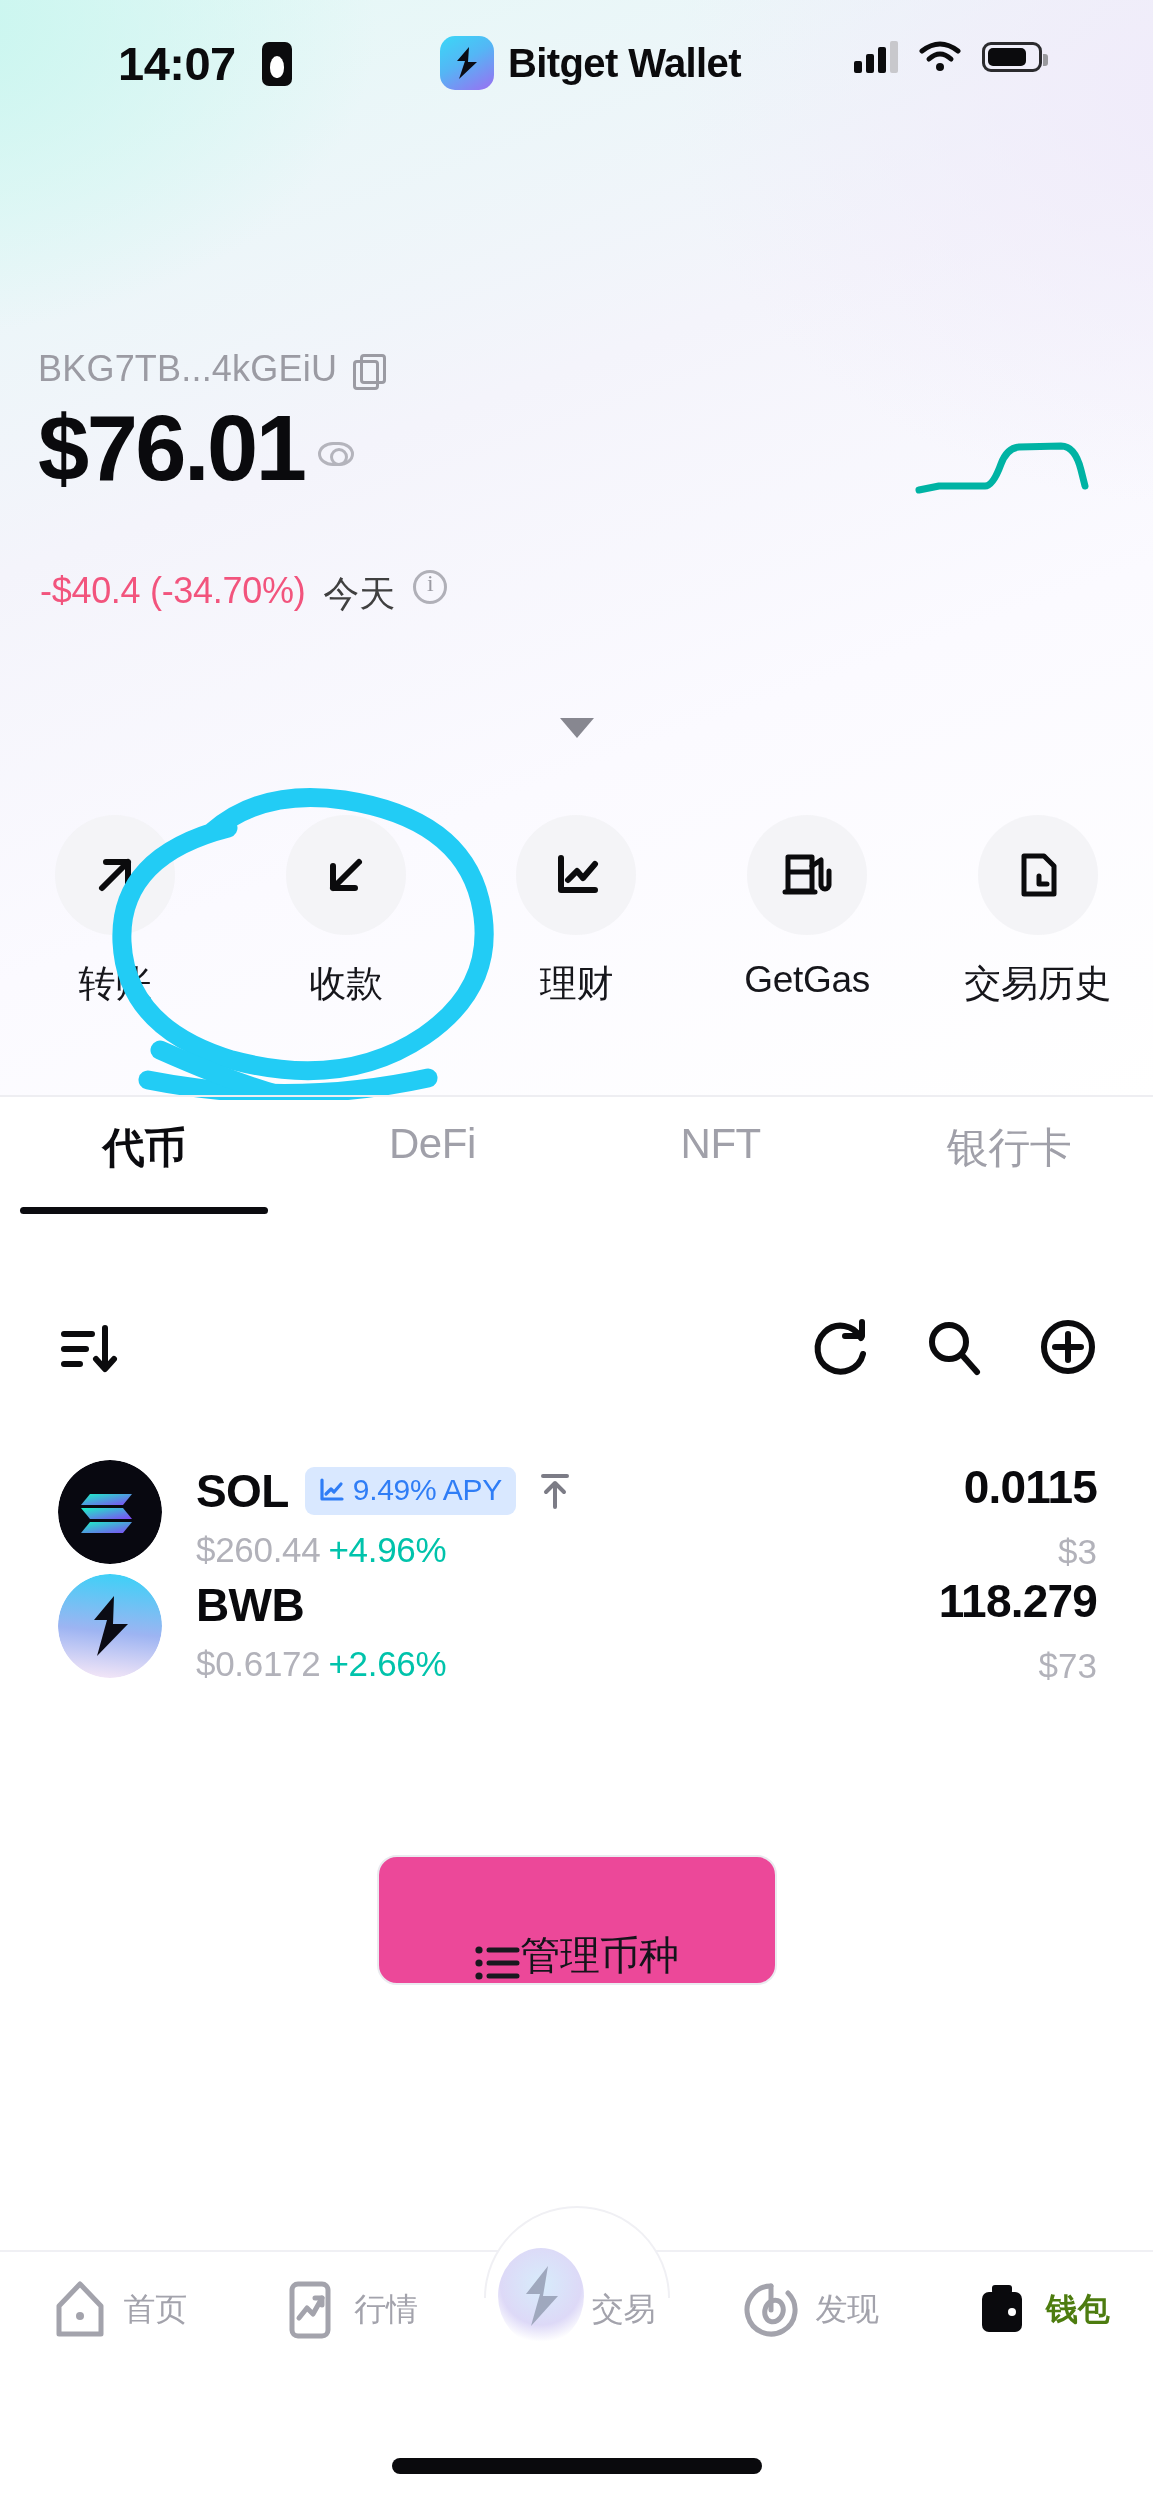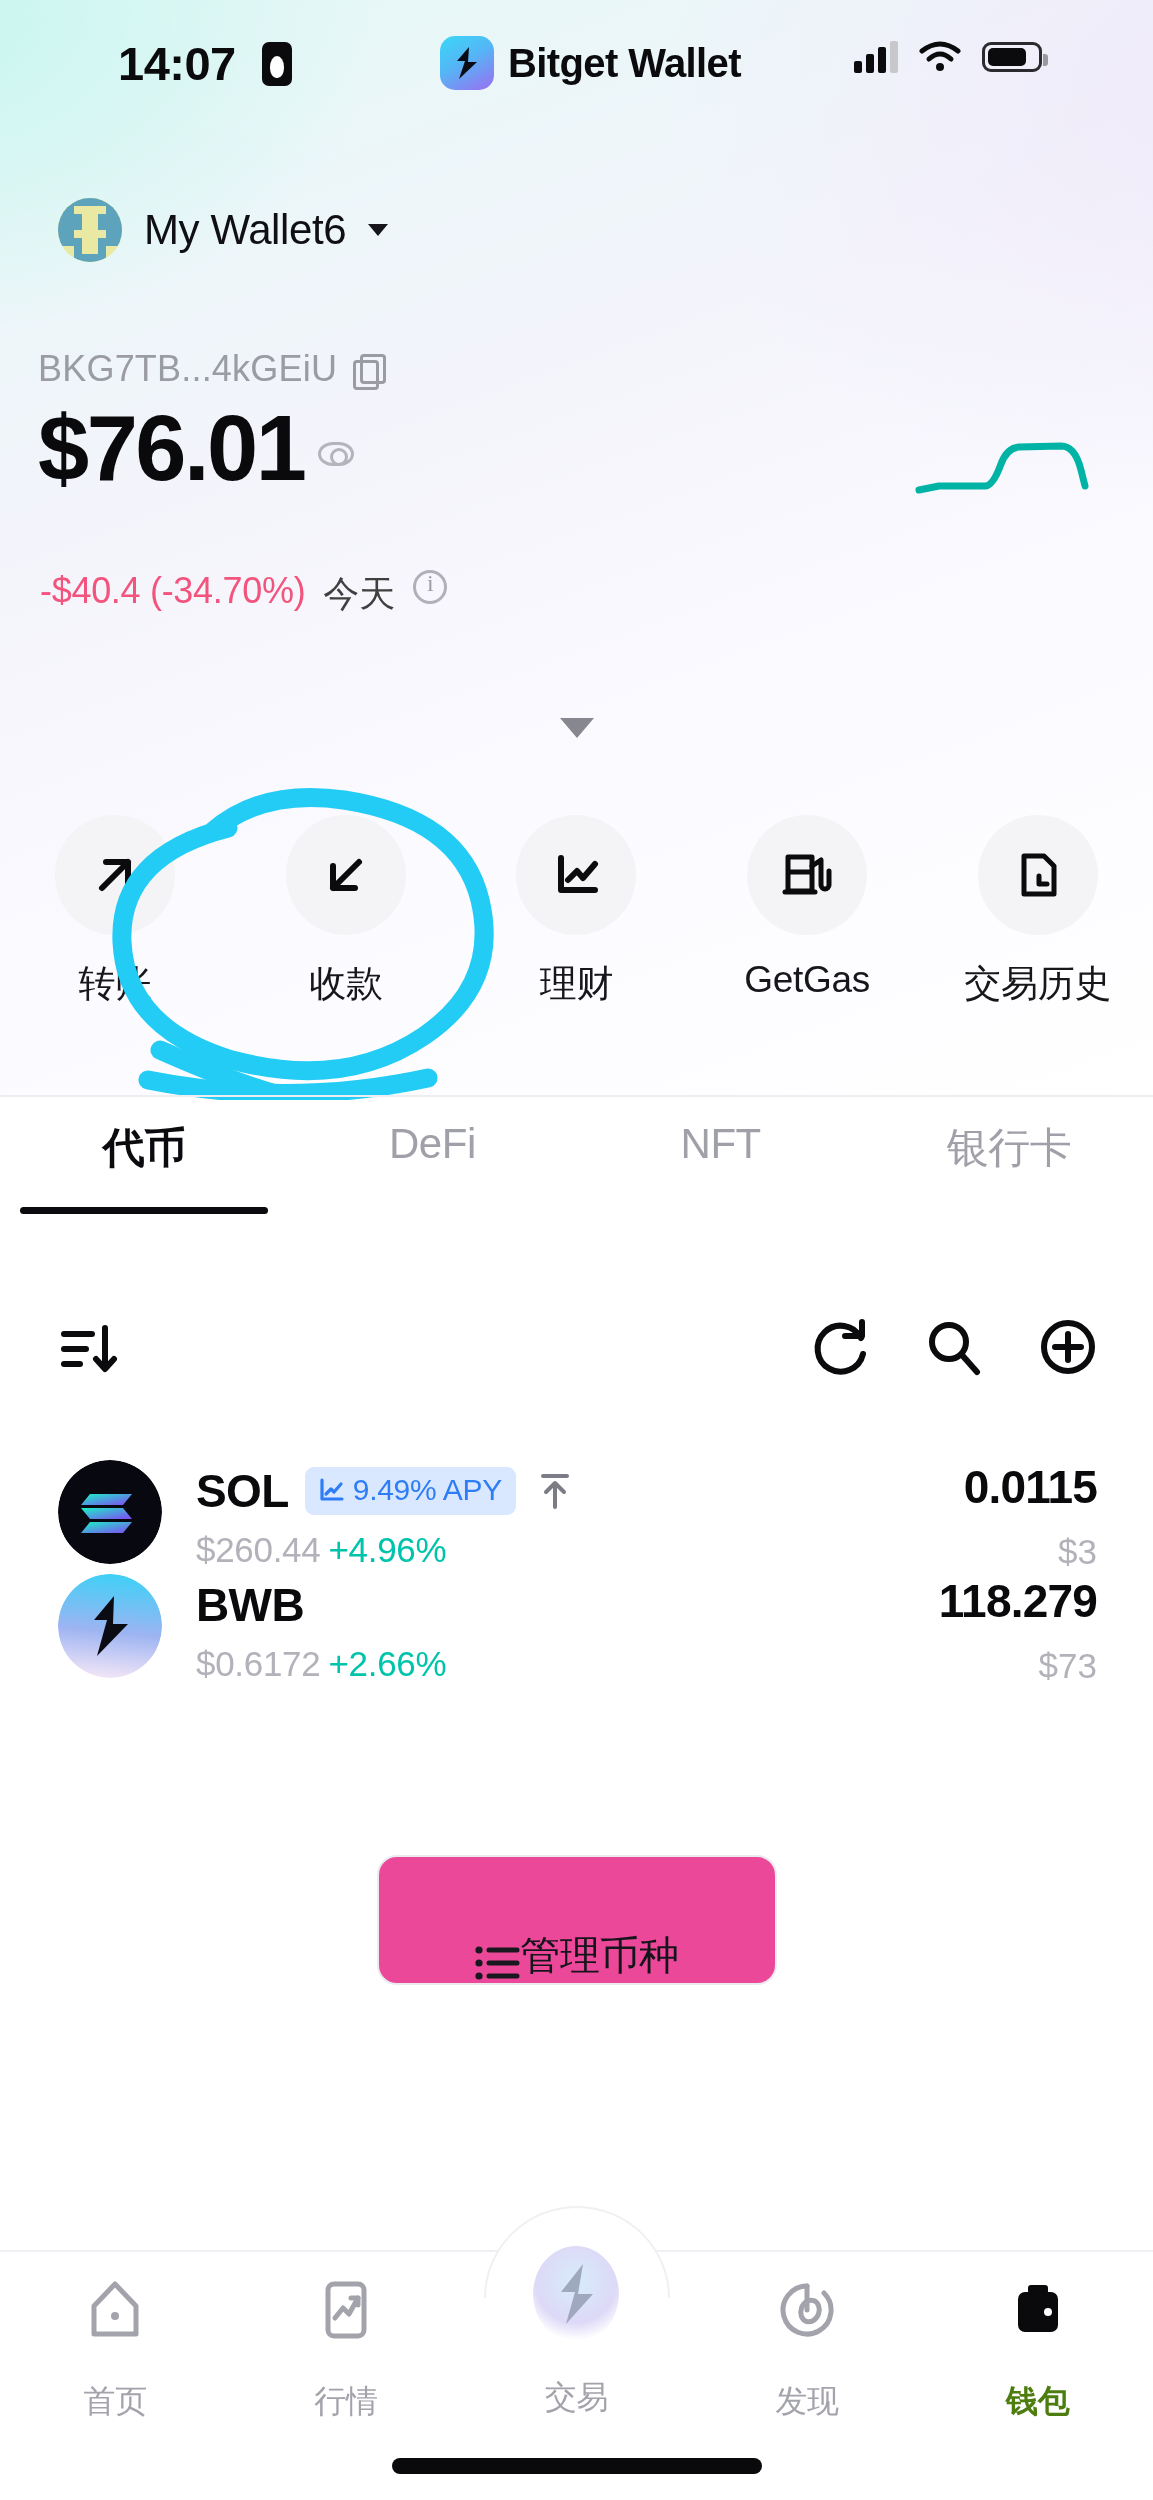--- a/index.html
+++ b/index.html
@@ -143,21 +143,21 @@
 
   
   .bottomnav {
     position:absolute; left:0; bottom:0; width:1153px; height:250px;
     background:#fff; border-top:2px solid #f0f0f4;
   }
   .nav-notch { position:absolute; left:50%; top:-46px; transform:translateX(-50%);
     width:186px; height:92px; background:#fff; border-radius:50% 50% 0 0 / 100% 100% 0 0;
     border-top:2px solid #f0f0f4; border-left:2px solid #f0f0f4; border-right:2px solid #f0f0f4; }
   .nav-items { position:absolute; left:0; top:22px; width:1153px; display:flex; }
-  .nav-item { flex:1; display:flex; flex-direction:column; align-items:center; gap:34px; }
+  .nav-item { flex:1; display:flex; flex-direction:row; align-items:center; gap:8px;justify-content:center; }
   .nav-label { font-size:32px; color:#a3a3ac; letter-spacing:-0.3px; }
   .nav-item.active .nav-label { color:#4d7c0f; font-weight:700; }
   .nav-ic { width:72px; height:72px; display:flex; align-items:center; justify-content:center; }
   .nav-center-glow {
     width:86px; height:96px; border-radius:50%;
     background:radial-gradient(circle at 50% 38%, #d7ecfb 0%, #ddd9f7 55%, rgba(255,255,255,0) 78%);
     display:flex; align-items:center; justify-content:center; margin-top:-28px;
   }
   .home-bar { position:absolute; left:50%; transform:translateX(-50%); bottom:26px;
     width:370px; height:16px; background:#0a0a0d; border-radius:10px; }
@@ -193,41 +193,20 @@
         <path d="M4 11 Q22 -3 40 11" stroke="#0b0b0d" stroke-width="5" fill="none" stroke-linecap="round"></path>
         <path d="M11 19 Q22 9 33 19" stroke="#0b0b0d" stroke-width="5" fill="none" stroke-linecap="round"></path>
         <circle cx="22" cy="27" r="4" fill="#0b0b0d"></circle>
       </svg>
       <div class="batt">
           <i></i>
         </div>
     </div>
   </div>
 
-  <div class="wallet-row">
-    <div class="avatar">
-      <svg width="64" height="64" viewBox="0 0 8 8">
-        <rect width="8" height="8" fill="#e9e9a4"></rect>
-        <rect x="1" y="0" width="6" height="1" fill="#5ca3bb"></rect>
-        <rect x="0" y="1" width="2" height="1" fill="#5ca3bb"></rect>
-        <rect x="6" y="1" width="2" height="1" fill="#5ca3bb"></rect>
-        <rect x="0" y="2" width="3" height="2" fill="#5ca3bb"></rect>
-        <rect x="5" y="2" width="3" height="2" fill="#5ca3bb"></rect>
-        <rect x="3" y="2" width="2" height="1" fill="#e9e9a4"></rect>
-        <rect x="0" y="4" width="2" height="2" fill="#5ca3bb"></rect>
-        <rect x="6" y="4" width="2" height="2" fill="#5ca3bb"></rect>
-        <rect x="2" y="5" width="1" height="1" fill="#5ca3bb"></rect>
-        <rect x="5" y="5" width="1" height="1" fill="#5ca3bb"></rect>
-        <rect x="2" y="6" width="4" height="2" fill="#5ca3bb"></rect>
-        <rect x="3" y="6" width="2" height="1" fill="#e9e9a4"></rect>
-      </svg>
-    </div>
-    <div class="wallet-name">My Wallet6</div>
-    <div class="chev sm"></div>
-  </div>
 
 
   <div class="addr-row">
     <div class="addr">BKG7TB...4kGEiU</div>
     <div class="copy-ic"></div>
   </div>
 
   <div class="balance-row">
     <div class="balance">$76.01</div>
     <div class="eye"></div>

